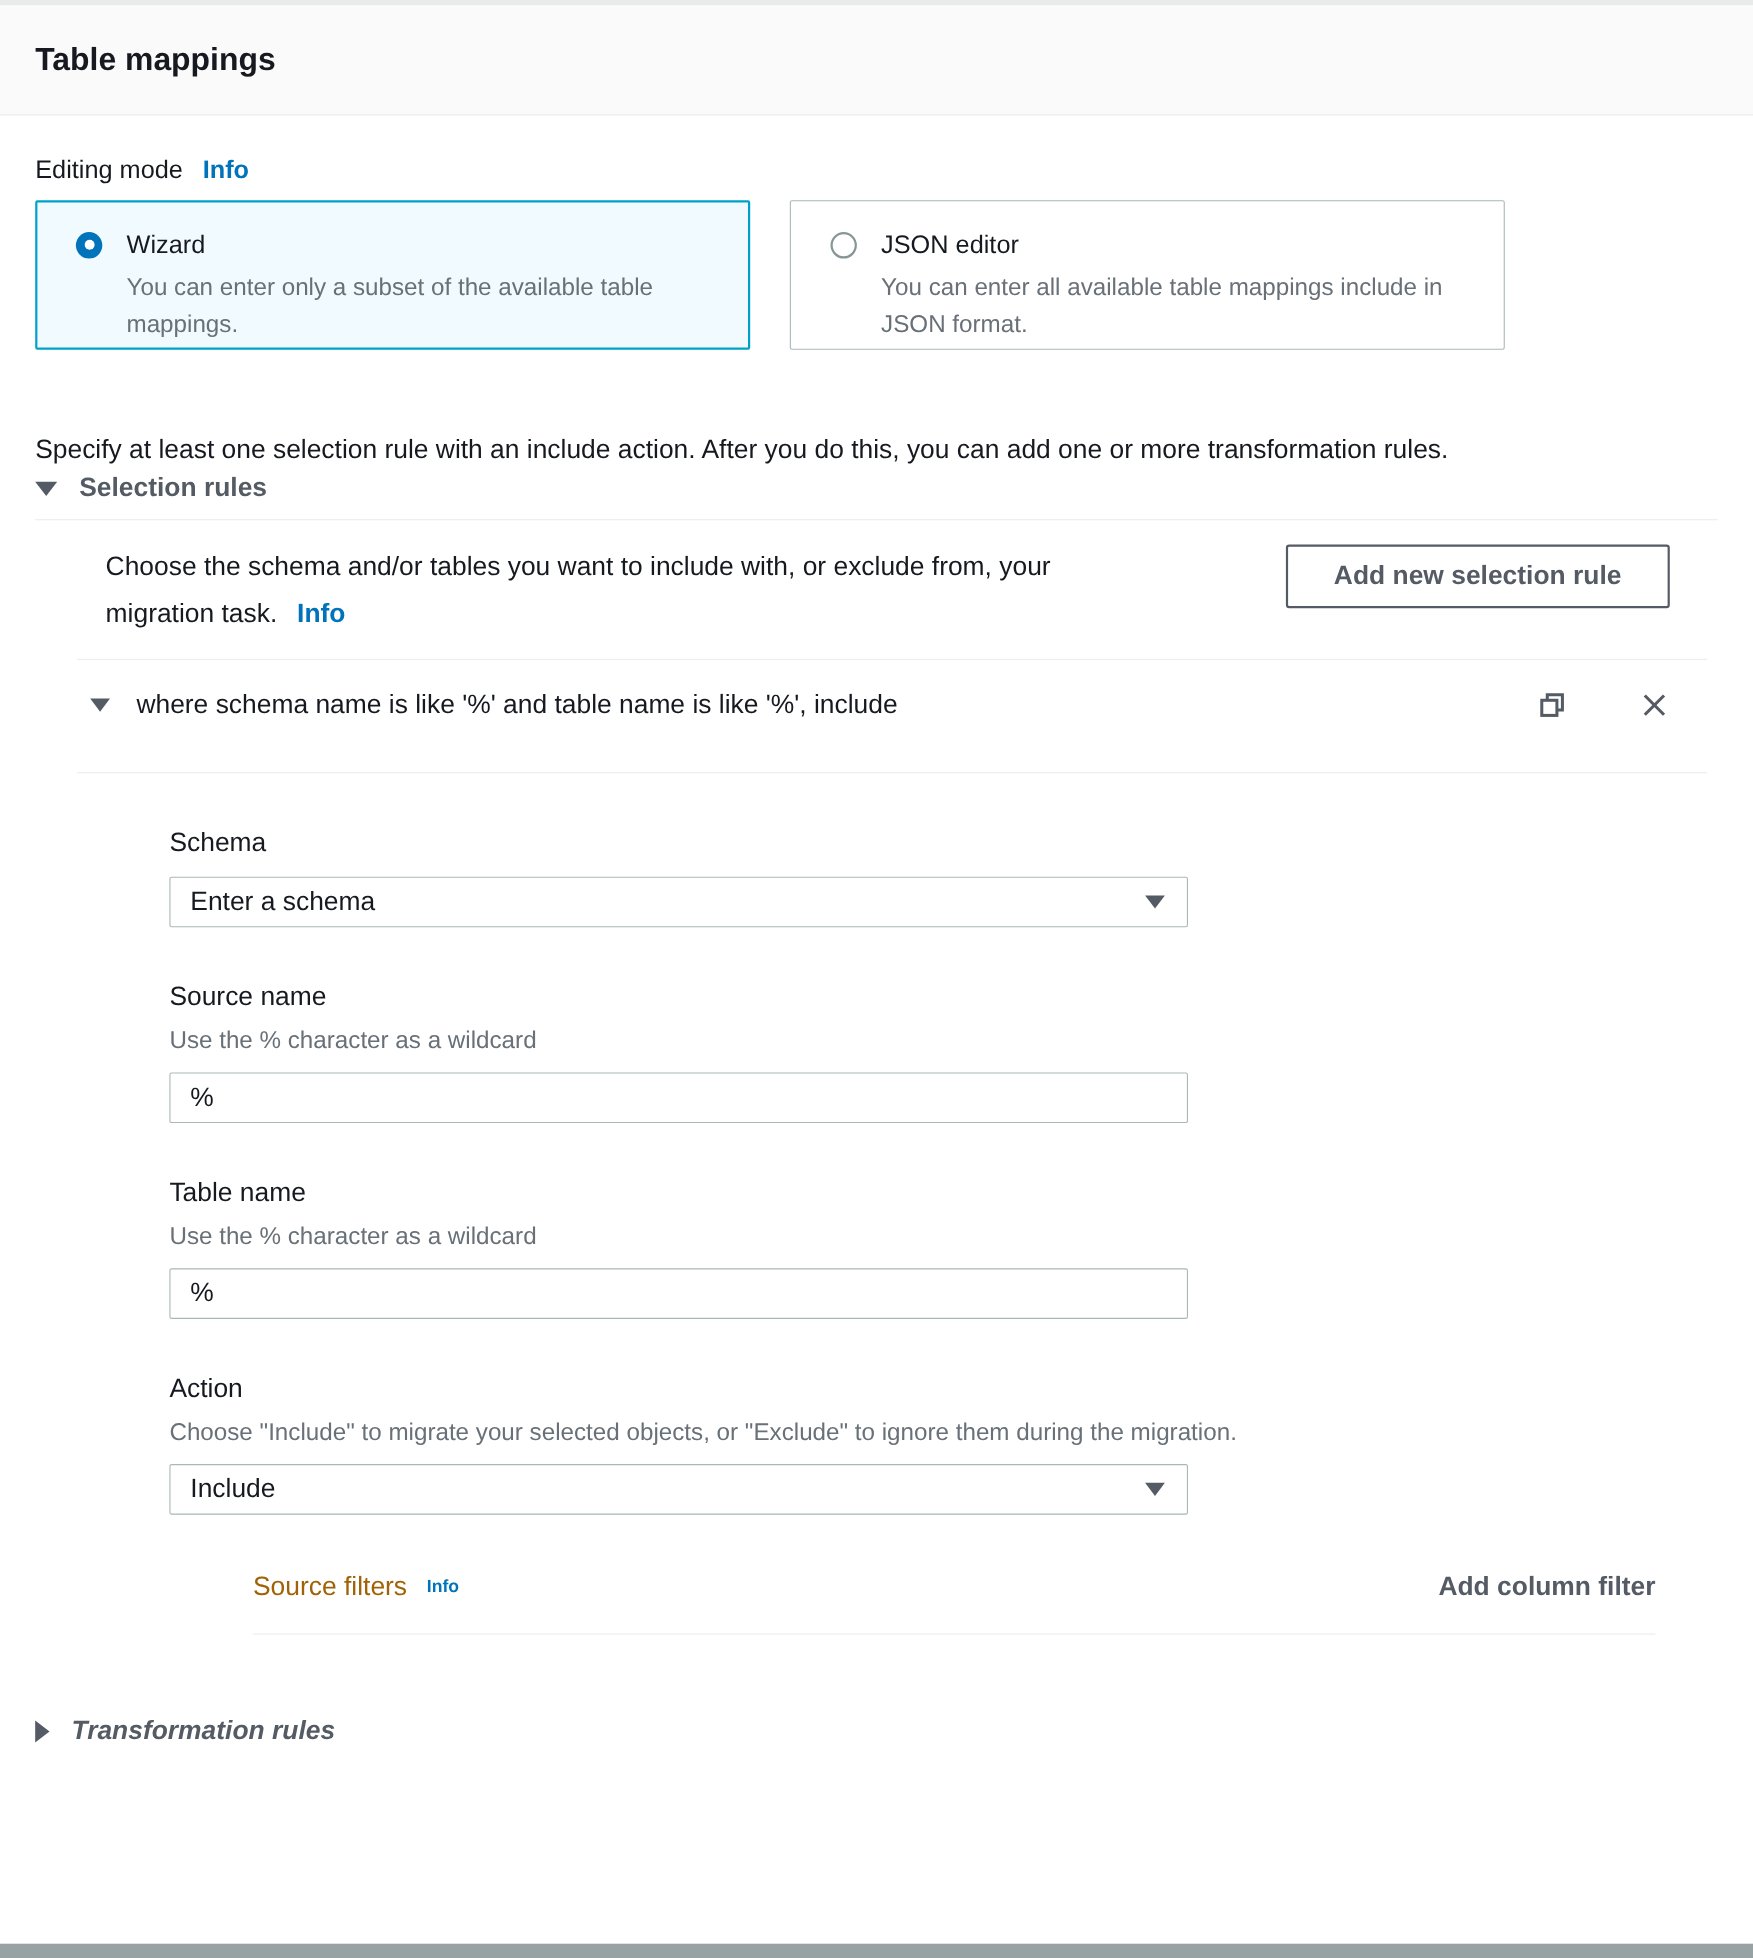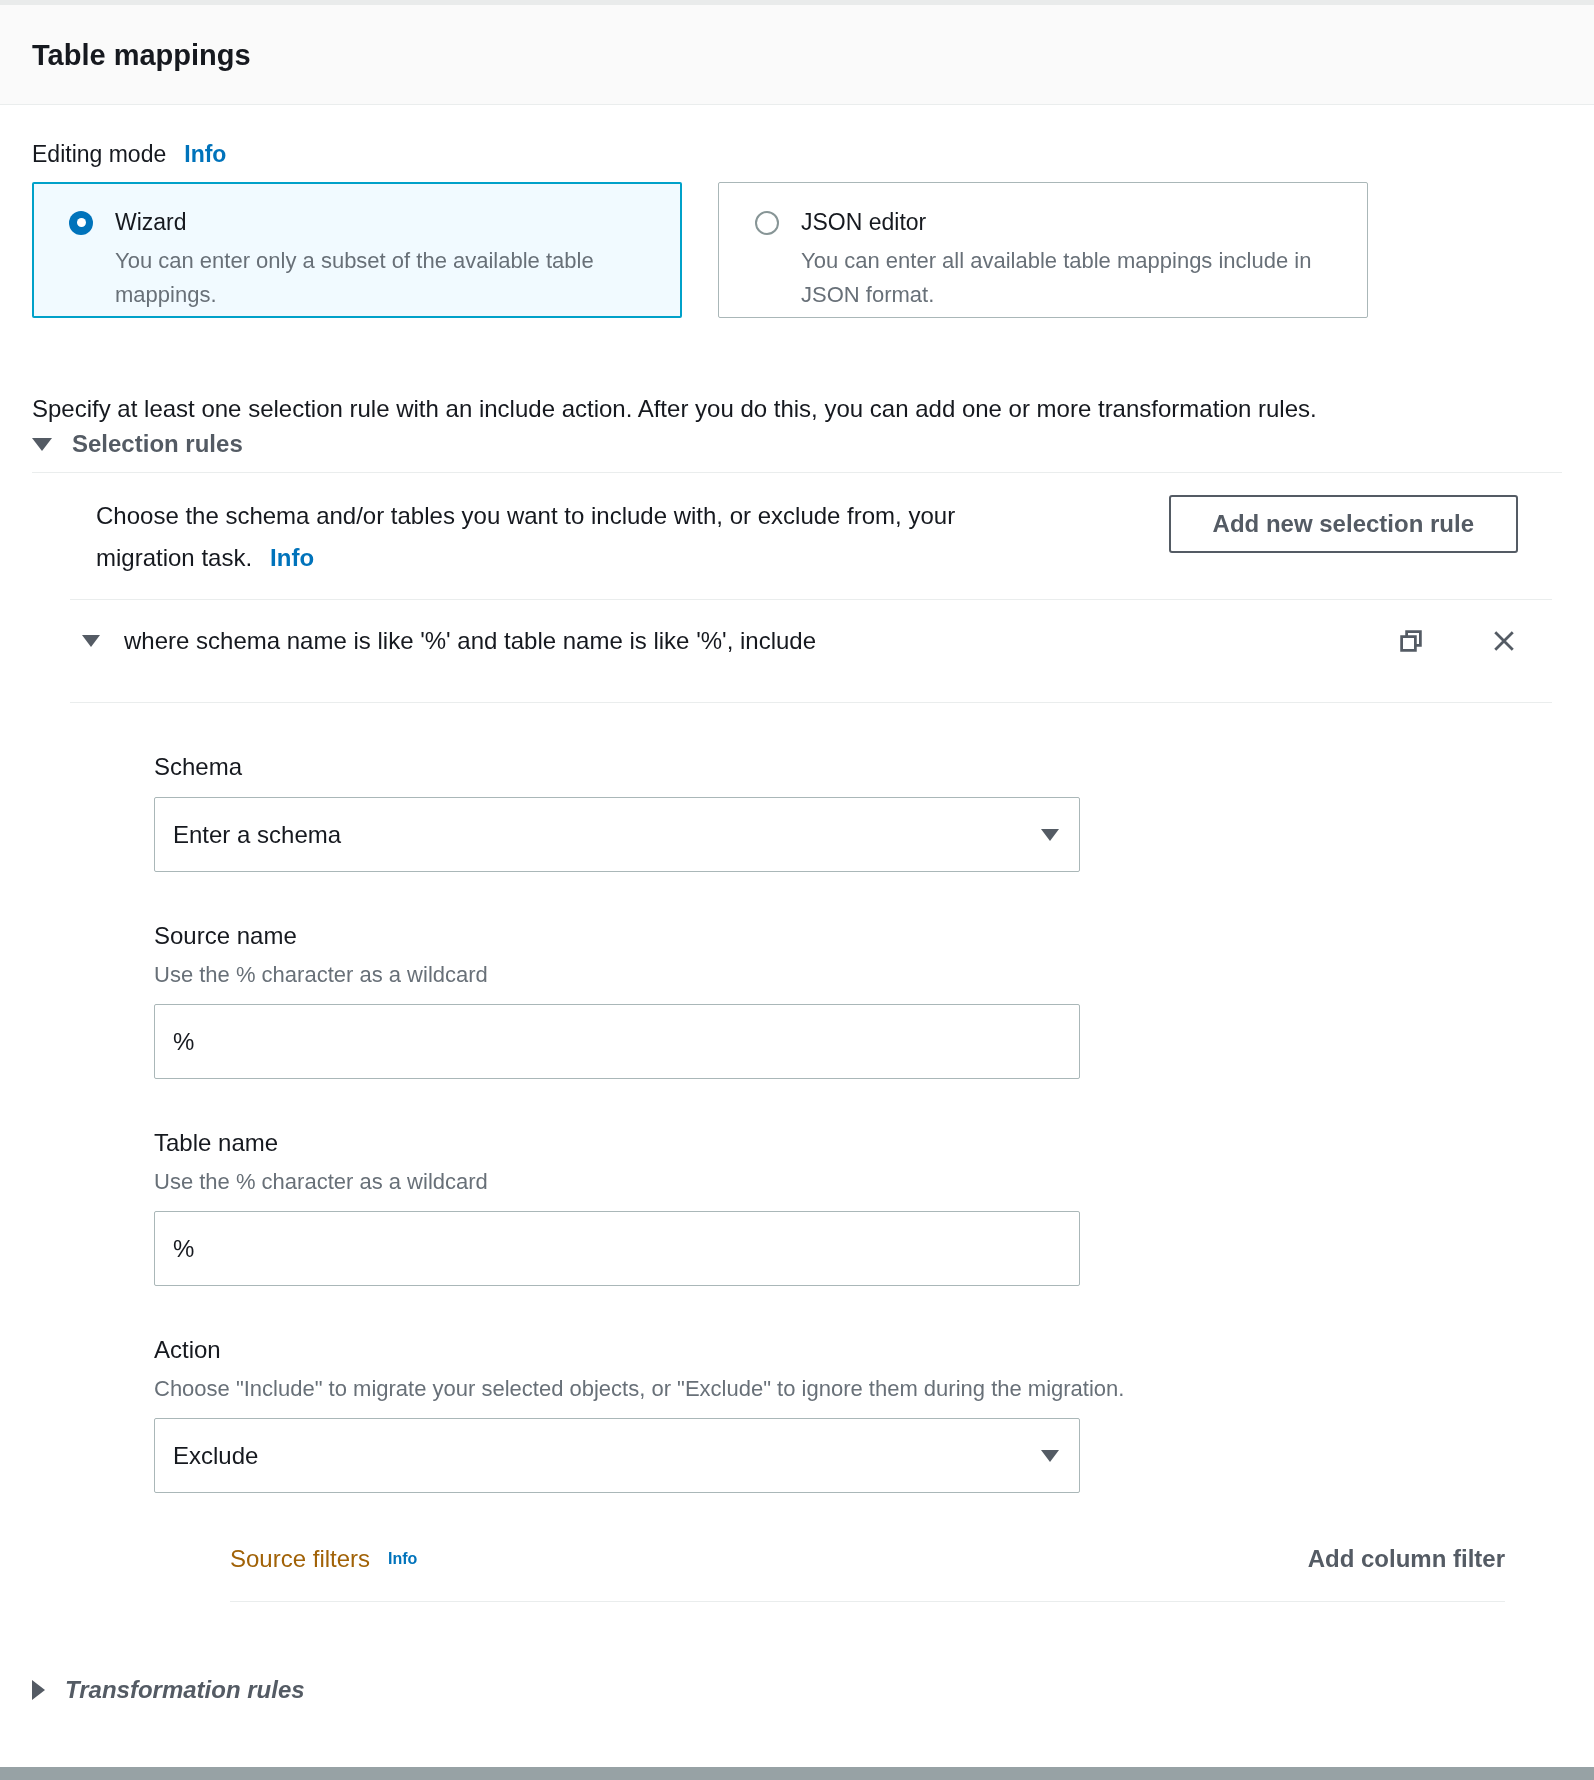--- a/index.html
+++ b/index.html
@@ -62,21 +62,21 @@
   .rule-summary { font-size:24px; color:#16191f; margin-left:24px; }
   .rule-summary b { font-weight:400; }
   .rule-actions { margin-left:auto; display:flex; align-items:center; gap:64px; }
   .icon-btn { background:none; border:none; padding:0; cursor:pointer; line-height:0; }
 
   .rule-form { padding-left:84px; }
   .field { margin-top:46px; }
   .field-label { font-size:24px; color:#16191f; line-height:36px; }
   .field-hint { font-size:22px; color:#687078; line-height:34px; margin-top:4px; }
   .control {
-    width:926px; height:75px; border:1px solid #aab7b8; border-radius:2px;
+    width:926px; height:46px; border:1px solid #aab7b8; border-radius:2px;
     background:#ffffff; margin-top:12px; font-size:24px; color:#16191f;
     display:flex; align-items:center; padding:0 20px 0 18px;
   }
   .select-control { cursor:pointer; }
   .select-caret { margin-left:auto; }
   input.control { font-family:"Liberation Sans", sans-serif; }
 
   .source-filters-row {
     margin:52px 57px 0 160px; display:flex; align-items:center;
   }
@@ -181,21 +181,21 @@
       <div class="field">
         <div class="field-label">Table name</div>
         <div class="field-hint">Use the % character as a wildcard</div>
         <input class="control" type="text" value="%" style="">
       </div>
 
       <div class="field">
         <div class="field-label">Action</div>
         <div class="field-hint">Choose "Include" to migrate your selected objects, or "Exclude" to ignore them during the migration.</div>
         <div class="control select-control">
-          <span>Exclude</span>
+          <span>Include</span>
           <span class="select-caret tri-down small"></span>
         </div>
       </div>
 
     </div>
 
     <div class="source-filters-row">
       <span class="sf-label">Source filters</span>
         <span class="info-link">Info</span>
       <button class="add-col-btn">Add column filter</button>

